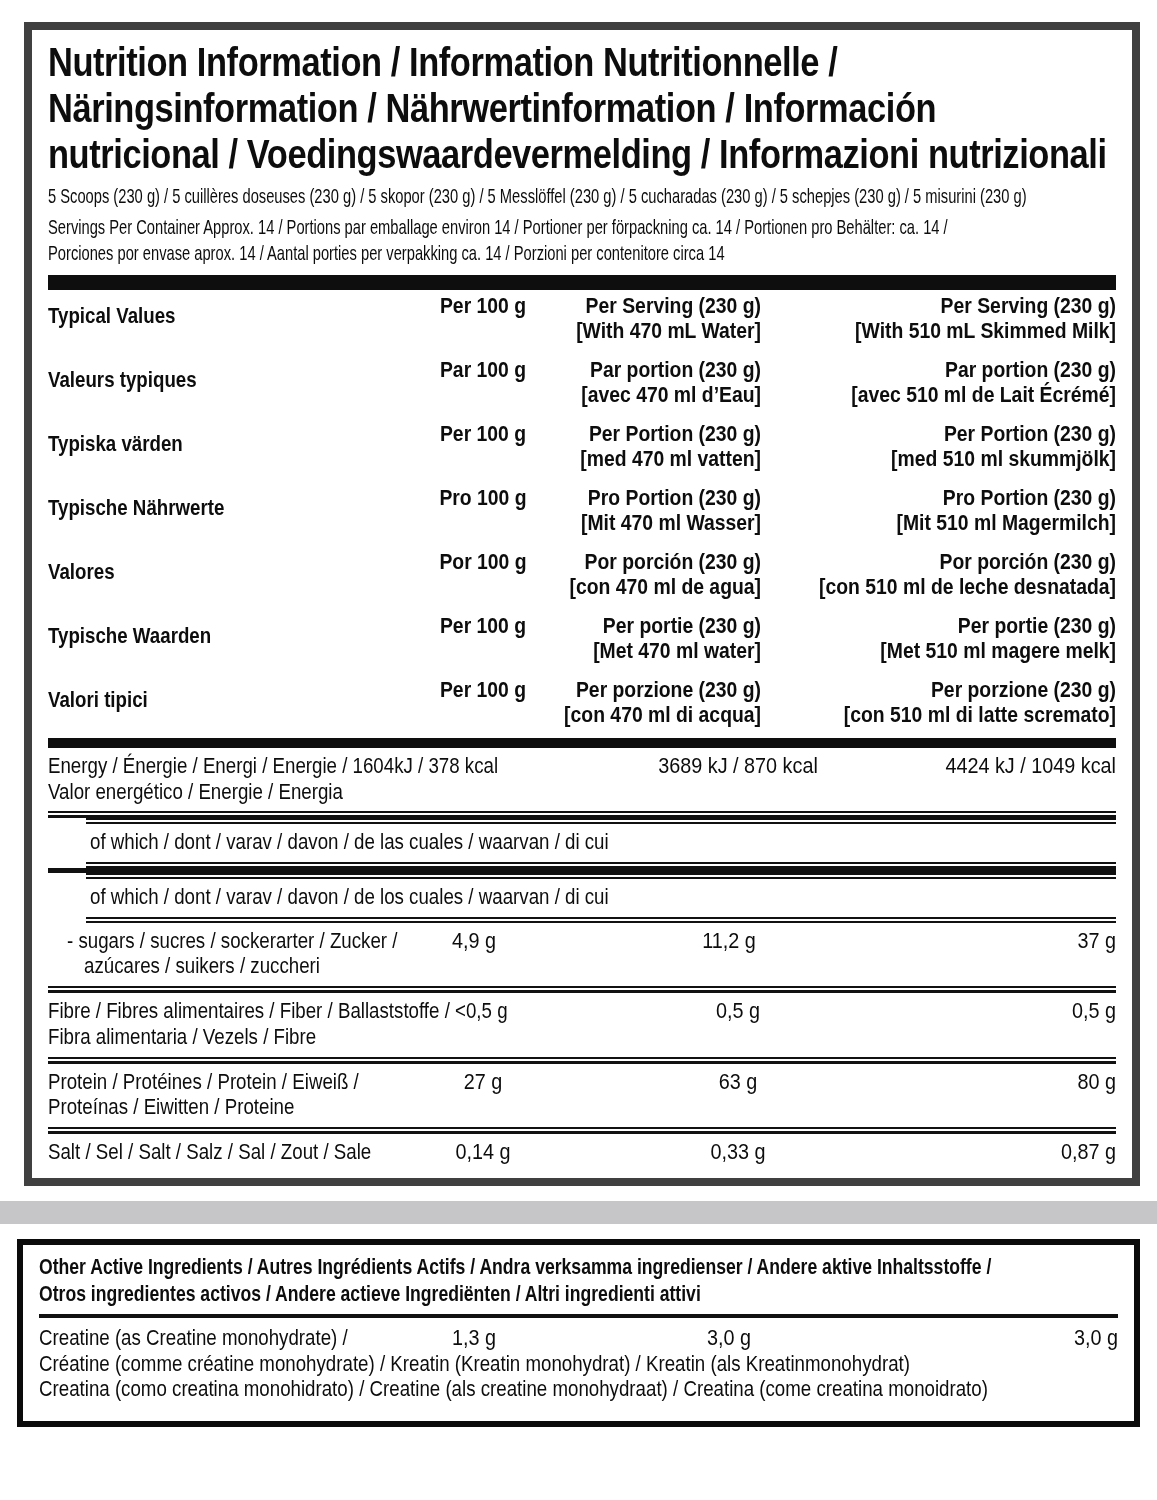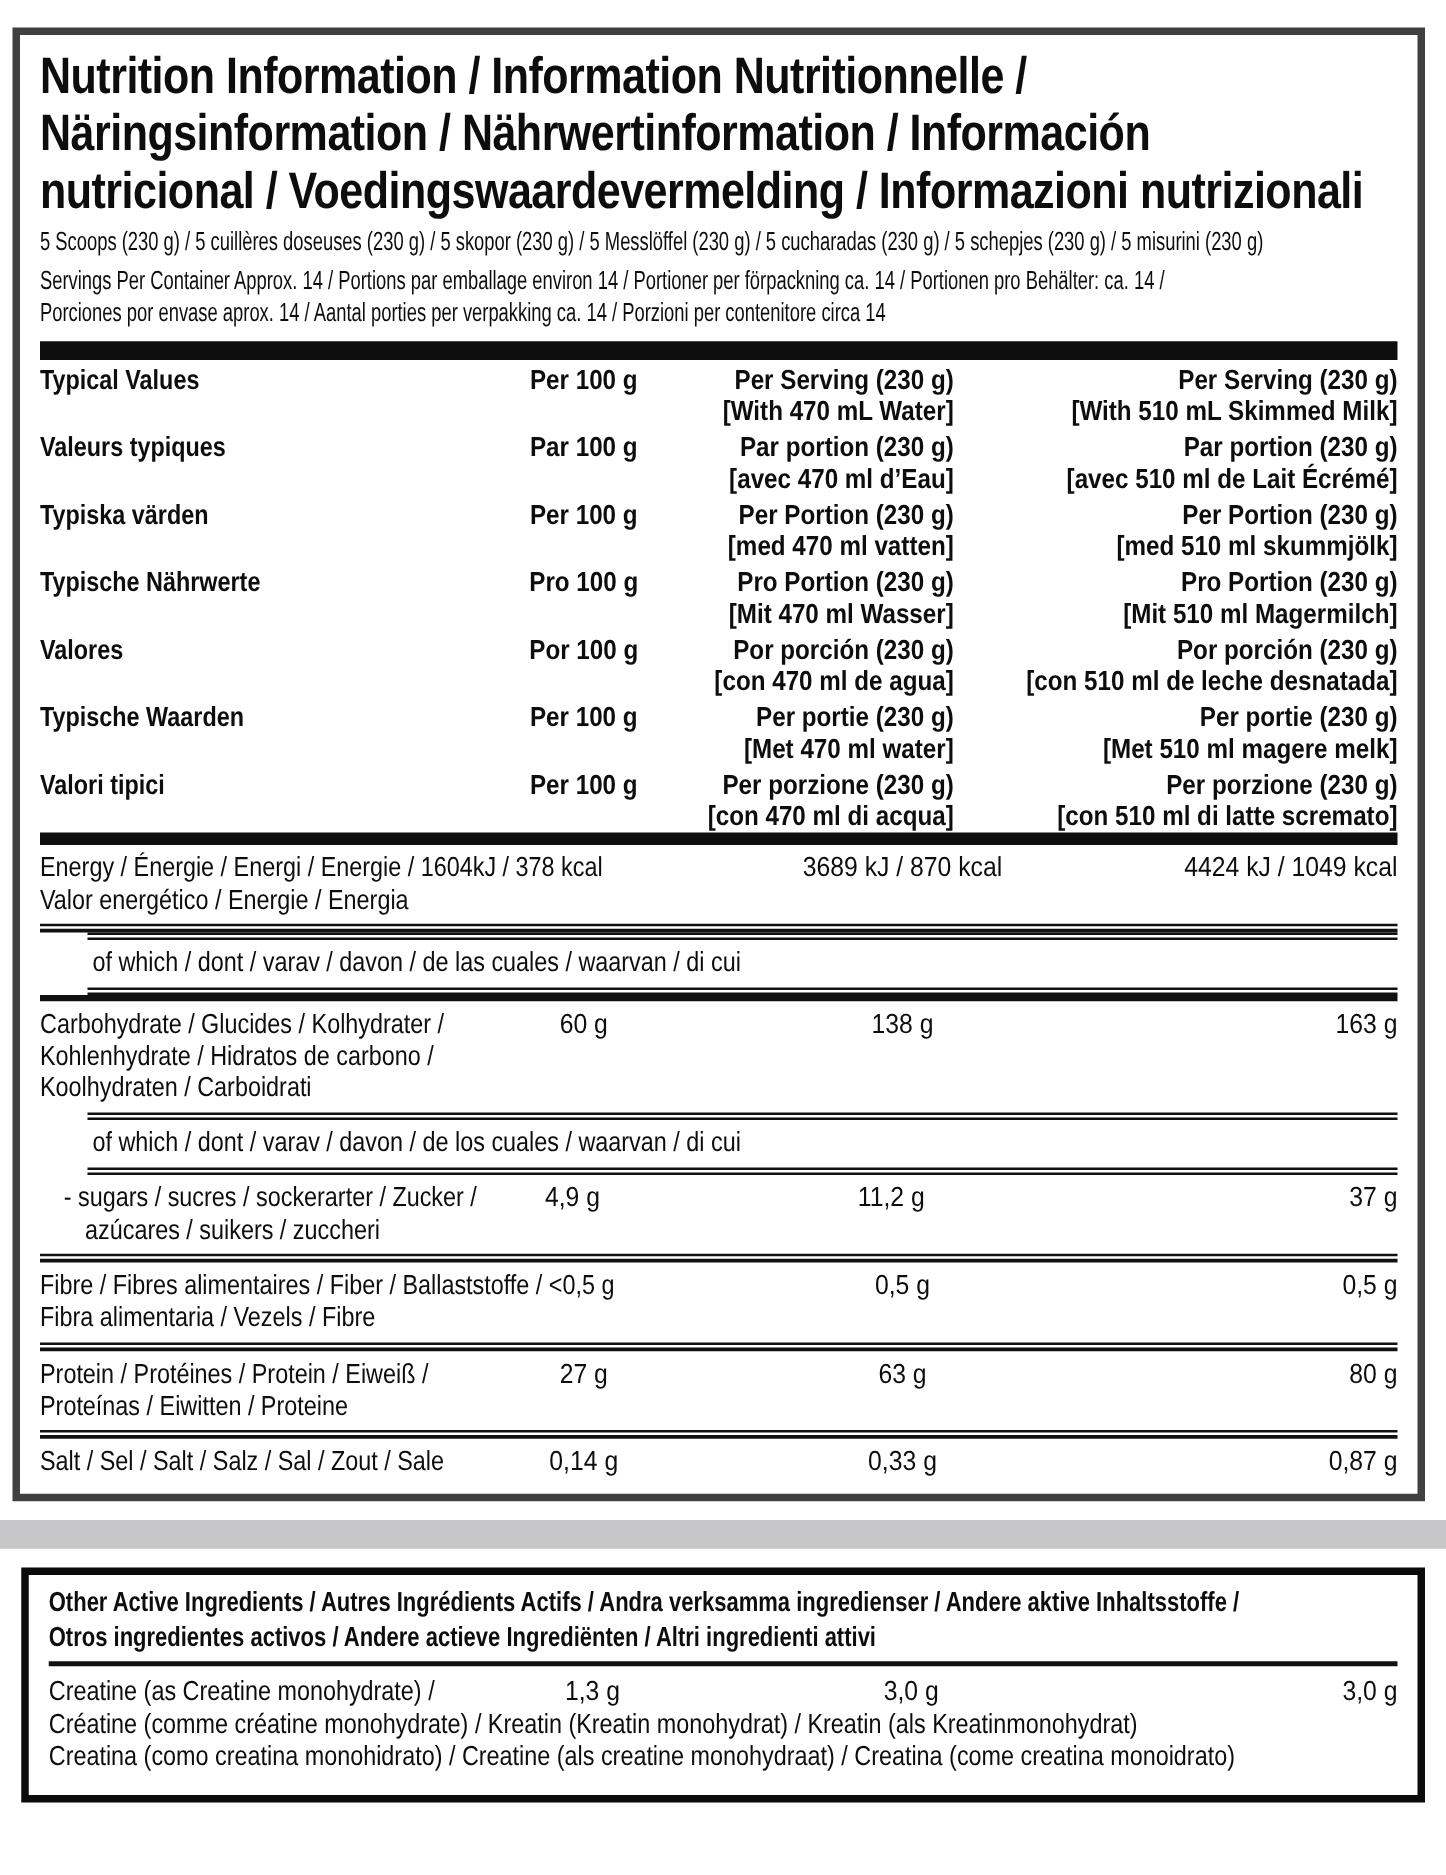--- a/index.html
+++ b/index.html
@@ -3,22 +3,22 @@
 <meta charset="utf-8">
 <style>
   html,body { margin:0; padding:0; }
   body {
     width:1157px; height:1500px; overflow:hidden;
     background:#ffffff; color:#0d0d0d;
     font-family:"Liberation Sans","DejaVu Sans",sans-serif;
     -webkit-font-smoothing:antialiased;
   }
   .panel {
-    margin:22px 17px 0 10px;
-    border:6px solid #404040;
+    margin:22px 17px 0 24px;
+    border:8px solid #404040;
     padding:10px 16px 6px 16px;
     background:#fff;
   }
   .panel2 {
     margin:15px 17px 0 17px;
     border:6px solid #0b0b0b;
     padding:8px 16px 12px 16px;
     background:#fff;
   }
   
@@ -29,21 +29,21 @@
 
   .title {
     font-size:41px; font-weight:bold; line-height:1.12; letter-spacing:-0.5px;
   }
   .servline { font-size:21px; line-height:1.24; margin-top:5px; }
 
   .bar-thick { height:15px; background:#0e0e0e; margin-top:9px; }
   .bar-mid   { height:10px; background:#0e0e0e; }
 
   
-  .hrow { position:relative; min-height:51px; padding-top:3px; font-weight:bold; font-size:22px; }
+  .hrow { position:relative; min-height:51px; padding-top:13px; font-weight:bold; font-size:22px; }
   .hlabel { line-height:1.2; }
   .hval { position:absolute; top:3px; line-height:1.14; white-space:pre-line; font-weight:bold; }
   .h100  { left:360px; width:150px; text-align:center; transform:scaleX(0.88); transform-origin:center top; }
   .hserv { right:355px; width:330px; text-align:right; transform:scaleX(0.88); transform-origin:right top; }
   .hmilk { right:0; width:345px; text-align:right; transform:scaleX(0.88); transform-origin:right top; }
 
   
   .trow { position:relative; padding:5px 0 7px 0; font-size:22px; line-height:1.17; }
   .val  { position:absolute; top:5px; font-size:22px; }
   .v100  { left:360px; width:150px; text-align:center; transform:scaleX(0.9); transform-origin:center top; }
@@ -153,28 +153,20 @@
 
   <div class="sep-sub"></div>
 
   <div class="trow ofwhich">
     <span class="cx">of which / dont / varav / davon / de las cuales / waarvan / di cui</span>
   </div>
   <div class="sep-sub"></div>
 
   <div class="sep-single"></div>
 
-  <div class="trow">
-    <span class="cx">Carbohydrate / Glucides / Kolhydrater /
-Kohlenhydrate / Hidratos de carbono /
-Koolhydraten / Carboidrati</span>
-    <span class="val v100">60 g</span>
-    <span class="val vserv">138 g</span>
-    <span class="val vmilk">163 g</span>
-  </div>
   <div class="sep-sub"></div>
 
   <div class="trow ofwhich">
     <span class="cx">of which / dont / varav / davon / de los cuales / waarvan / di cui</span>
   </div>
   <div class="sep-sub"></div>
 
   <div class="trow dashrow">
     <span class="cx">- sugars / sucres / sockerarter / Zucker /
 azúcares / suikers / zuccheri</span>

